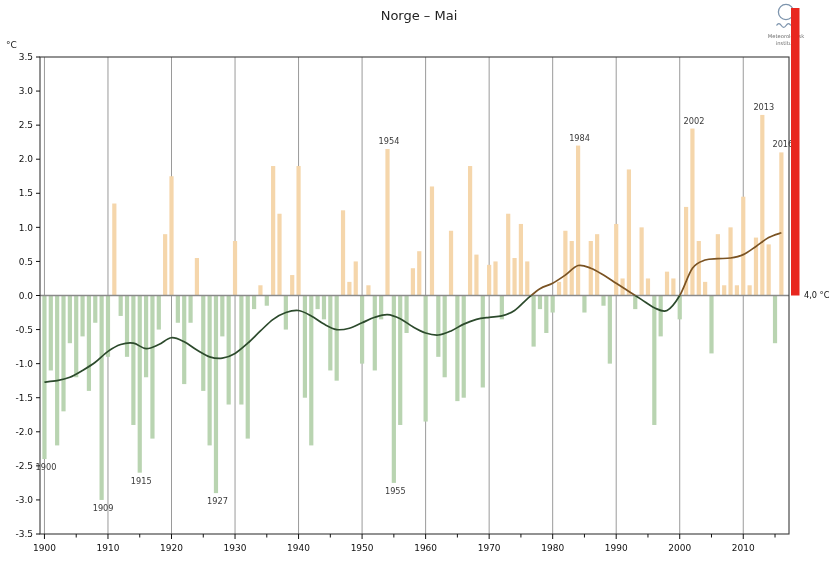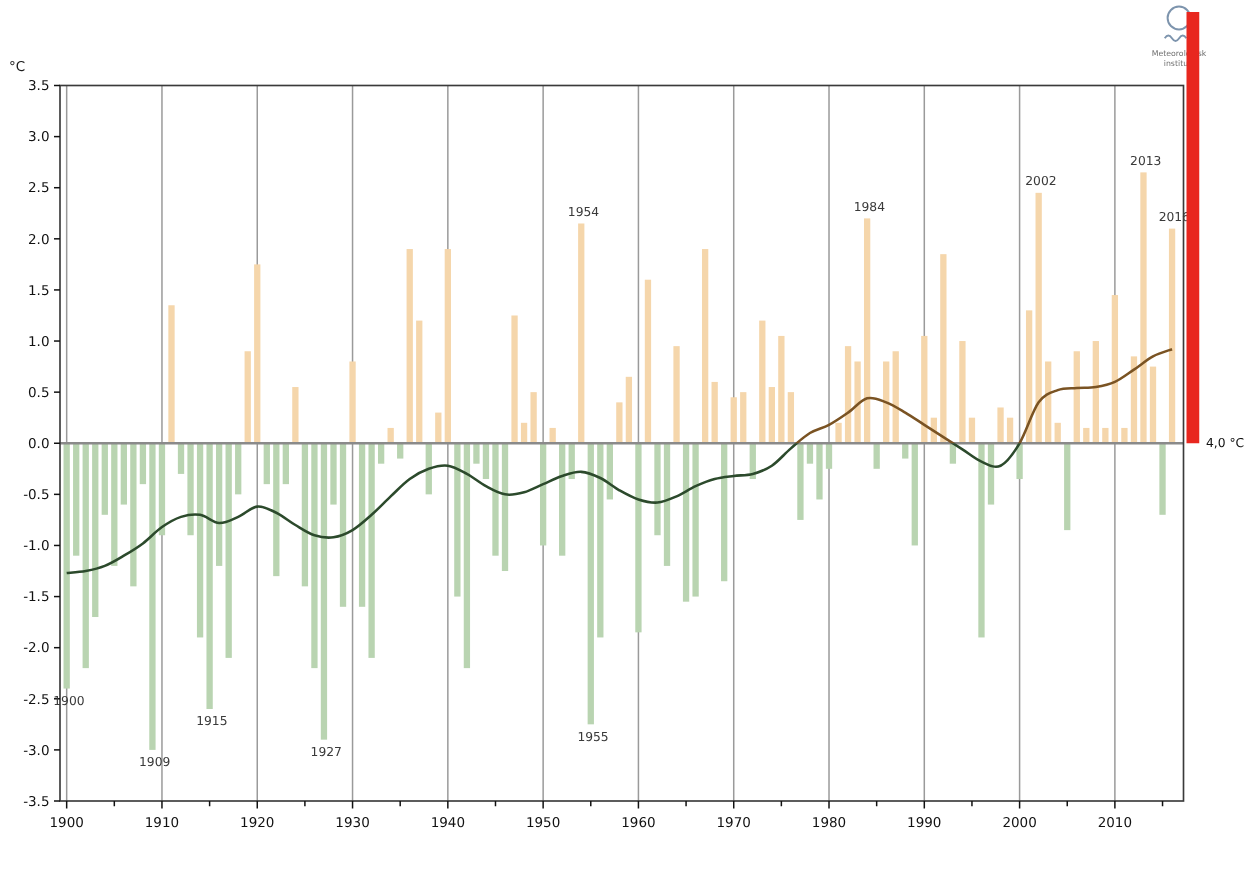--- a/index.html
+++ b/index.html
@@ -33,20 +33,21 @@
   .xtick-label{font-size:9px;fill:#111;text-anchor:middle;font-family:"DejaVu Sans","Liberation Sans",sans-serif;}
   .ann-label{font-size:8.2px;fill:#3a3a3a;font-family:"DejaVu Sans","Liberation Sans",sans-serif;}
   .red-label{font-size:8.2px;fill:#111;font-family:"DejaVu Sans","Liberation Sans",sans-serif;}
 </style>
 </head>
 <body>
 
 <div id="page">
 
   <div class="title-block">
+    <div class="chart-subtitle">Norge – Mai</div>
   </div>
 
   <div class="logo">
     <svg class="logo-mark" width="36" height="30" viewBox="0 0 36 30">
       <circle cx="18" cy="10" r="7.6" fill="none" stroke="#7d94ad" stroke-width="1.3"></circle>
       <path d="M8.5 23.5 q2.4 -3.6 4.8 0 q2.4 3.6 4.8 0 q2.4 -3.6 4.8 0" fill="none" stroke="#7d94ad" stroke-width="1.3"></path>
     </svg>
     <div class="logo-text">Meteorologisk</div>
     <div class="logo-text">institutt</div>
   </div>

